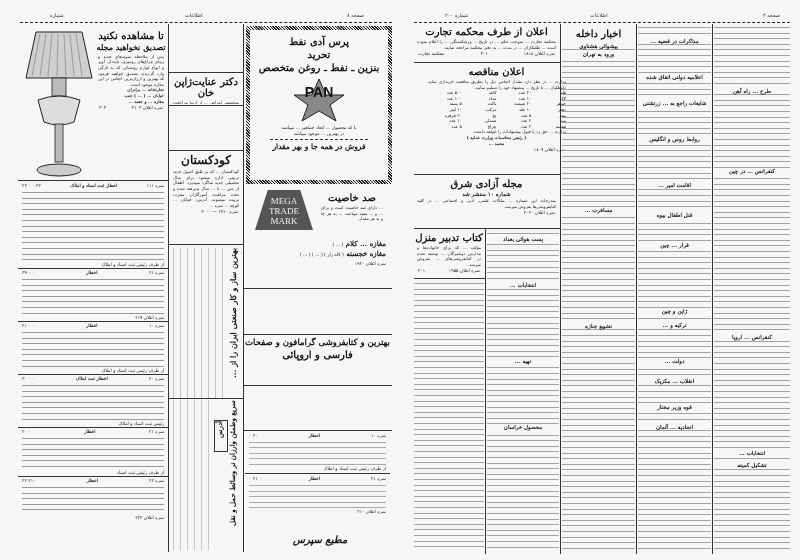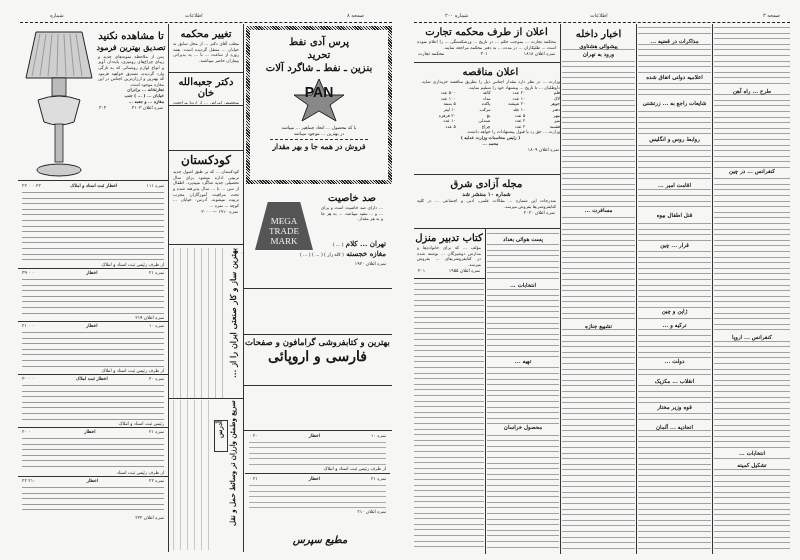--- a/index.html
+++ b/index.html
@@ -49,41 +49,37 @@
         <line x1="52" y1="4" x2="58" y2="46"></line>
       </g>
       <rect x="28" y="48" width="14" height="18" fill="#bbb" stroke="#222" stroke-width="0.8"></rect>
       <path d="M14 70 Q35 62 56 70 L50 92 Q35 98 20 92 Z" fill="#ddd" stroke="#222" stroke-width="1"></path>
       <rect x="31" y="94" width="8" height="38" fill="#bbb" stroke="#222" stroke-width="0.8"></rect>
       <ellipse cx="35" cy="140" rx="22" ry="6" fill="#ccc" stroke="#222" stroke-width="1"></ellipse>
     </svg>
   </div>
   <div class="col" style="left:95px;top:28px;width:72px;height:150px">
     <div class="h h3">تا مشاهده نکنید</div>
-    <div class="h h4" style="font-size:8px">تصدیق بهترین فرمود</div>
+    <div class="h h4" style="font-size:8px">تصدیق نخواهید مجله</div>
     <div class="txt">پس از ملاحظه نمونه‌های جدید و زیبای چراغ‌های رومیزی، پایه‌دار، آویز و انواع لوازم روشنائی که به تازگی وارد گردیده، تصدیق خواهید فرمود که بهترین و ارزان‌ترین اجناس در این مغازه موجود است.</div>
     <div class="txt" style="font-weight:bold">تجارتخانه ... برادران</div>
     <div class="txt" style="font-weight:bold">خیابان ... ( ... ) جنب</div>
     <div class="txt" style="font-weight:bold">مغازه ... و جعبه ...</div>
     <div class="foot">
       <span>نمره اعلان ۳۱۰۳</span>
       <span>۳۰۳</span>
     </div>
   </div>
   <div class="vrule" style="left:168px;top:24px;height:528px"></div>
   <div class="vrule" style="left:243px;top:24px;height:528px"></div>
   <div class="hrule" style="left:18px;top:180px;width:150px"></div>
 
-  <div class="col" style="left:170px;top:26px;width:72px;height:46px">
-    <div class="h h3">تغییر محکمه</div>
-    <div class="txt">مطب آقای دکتر ... از محل سابق به خیابان ... منتقل گردیده است. همه روزه از ساعت ... تا ... به پذیرائی بیماران حاضر میباشند.</div>
-  </div>
   <div class="hrule" style="left:169px;top:72px;width:74px"></div>
   <div class="col" style="left:170px;top:74px;width:72px;height:30px">
-    <div class="h h3">دکتر جعبه‌الله خان</div>
+    <div class="h h3">دکتر عنایت‌ژاپن خان</div>
     <div class="txt">متخصص امراض ... از اروپا مراجعت و مطب خود را در خیابان ... دائر نموده است. تلفن ۱۹۱۳ — نمره اعلان ۳۰۰۰</div>
   </div>
   <div class="hrule" style="left:169px;top:105px;width:74px"></div>
   <div class="hrule" style="left:169px;top:150px;width:74px"></div>
   <div class="col" style="left:170px;top:152px;width:72px;height:90px">
     <div class="h h2">کودکستان</div>
     <div class="txt">کودکستان ... که بر طبق اصول جدید تربیتی اداره میشود برای سال تحصیلی جدید شاگرد میپذیرد. اطفال از سن ... تا ... سال پذیرفته شده و تحت مراقبت آموزگاران مجرب تربیت میشوند. آدرس: خیابان ... کوچه ... نمره ...</div>
     <div class="foot">نمره ۱۹۱۰ — ۲۰۰۰</div>
   </div>
   <div class="hrule" style="left:169px;top:244px;width:74px"></div>
@@ -95,62 +91,62 @@
   <div class="hrule" style="left:169px;top:398px;width:74px"></div>
   <div class="col" style="left:170px;top:400px;width:72px;height:150px;display:flex;flex-direction:row">
     <div class="vertical" style="font-size:7px;width:14px">سریع وطمئن وارزان تر وسائط حمل و نقل</div>
     <div class="vertical" style="font-size:7px;width:12px;border:1px solid #333;height:30px;margin-top:20px">آدرس</div>
     <div style="flex:1;background:repeating-linear-gradient(90deg,transparent 0 3px,#999 3px 4px,transparent 4px 7px);opacity:.5"></div>
   </div>
 
   <div class="col frame" style="left:246px;top:26px;width:138px;height:150px">
     <div class="h h3" style="margin-top:6px">پرس آدی نفط</div>
     <div class="h h3">تحرید</div>
-    <div class="h h3">بنزین ـ نفط ـ شاگرد آلات</div>
+    <div class="h h3">بنزین ـ نفط ـ روغن متخصص</div>
     <div style="height:50px;position:relative">
       <svg width="138" height="50" viewBox="0 0 138 50" style="position:absolute;left:0;top:0">
         <polygon points="69,4 76,20 94,20 80,30 86,46 69,36 52,46 58,30 44,20 62,20" fill="#888" stroke="#222" stroke-width="1"></polygon>
         <text x="69" y="22" text-anchor="middle" font-family="Liberation Sans, sans-serif" font-weight="bold" font-size="14" fill="#111">PAN</text>
       </svg>
     </div>
     <div class="txt" style="text-align:center;font-size:4.5px">با که محصول ... اتحاد جماهیر ... میباشد</div>
     <div class="txt" style="text-align:center;font-size:4.5px">در بهترین ... موجود میباشد</div>
     <div style="border-top:1px dashed #333;margin:3px 20px"></div>
     <div class="h h4" style="font-size:7.5px">فروش در همه جا و بهر مقدار</div>
   </div>
 
   <div class="col" style="left:245px;top:190px;width:145px;height:92px">
     <div style="position:absolute;right:4px;top:0;width:68px">
       <div class="h h3">صد خاصیت</div>
       <div class="txt">... دارای صد خاصیت است و برای ... و ... مفید میباشد. ... به هر جا و به هر مقدار.</div>
     </div>
-    <div class="tradetag" style="left:10px;top:12px;width:58px;height:34px;padding-top:14px">
+    <div class="tradetag" style="left:10px;top:0;width:58px;height:34px;padding-top:6px">
       <div>MEGA</div>
       <div>TRADE</div>
       <div>MARK</div>
     </div>
     <div style="position:absolute;left:0;right:0;top:48px">
       <div class="h h4" style="font-size:7px;text-align:right;padding-right:4px">
-        <span>تهران ... کلام</span>
+        <span>مغازه ... کلام</span>
         <span style="font-size:4.5px;font-weight:normal">( ... )</span>
       </div>
       <div class="h h4" style="font-size:7px;text-align:right;padding-right:4px">
         <span>مغازه خجسته</span>
         <span style="font-size:4.5px;font-weight:normal">( لاله زار ) ( ... ) ( ... )</span>
       </div>
       <div class="foot">نمره اعلان ۱۹۲۰</div>
     </div>
   </div>
   <div class="hrule" style="left:244px;top:288px;width:148px"></div>
 
   <div class="hrule" style="left:244px;top:334px;width:148px"></div>
 
   <div class="col" style="left:245px;top:336px;width:145px;height:48px">
     <div class="h h4" style="font-size:8.5px">بهترین و کتابفروشی گرامافون و صفحات</div>
-    <div class="h h4" style="font-size:14px">فارسی و اروپائی</div>
+    <div class="h h4" style="font-size:10px">فارسی و اروپائی</div>
 
   </div>
   <div class="hrule" style="left:244px;top:385px;width:148px"></div>
 
   <div class="hrule" style="left:244px;top:430px;width:148px"></div>
 
   <div class="col" style="left:245px;top:432px;width:145px;height:100px">
     <div>
       <div class="foot">
         <span>نمره ۱۰</span>
@@ -252,21 +248,21 @@
     <div class="h h3">اعلان از طرف محکمه تجارت</div>
     <div class="txt">محکمه تجارت ... بموجب حکم ... در تاریخ ... ورشکستگی ... را اعلام نموده است ... طلبکاران ... در مدت ... به دفتر محکمه مراجعه نمایند.</div>
     <div class="foot">
       <span>نمره اعلان ۱۸۱۸</span>
       <span>۳۰۱</span>
       <span>محکمه تجارت</span>
     </div>
   </div>
   <div class="hrule" style="left:14px;top:62px;width:146px"></div>
 
-  <div class="col" style="left:18px;top:64px;width:145px;height:108px">
+  <div class="col" style="left:24px;top:64px;width:145px;height:108px">
     <div class="h h3">اعلان مناقصه</div>
     <div class="txt">وزارت ... در نظر دارد مقدار اجناس ذیل را بطریق مناقصه خریداری نماید. داوطلبان ... تا تاریخ ... پیشنهاد خود را تسلیم نمایند.</div>
     <div class="tbl">
       <span>قلم</span>
         <span>۲۰ عدد</span>
         <span>کاغذ</span>
         <span>۵۰۰ عدد</span>
       <span>لاک</span>
         <span>۱۰ عدد</span>
         <span>مداد</span>

